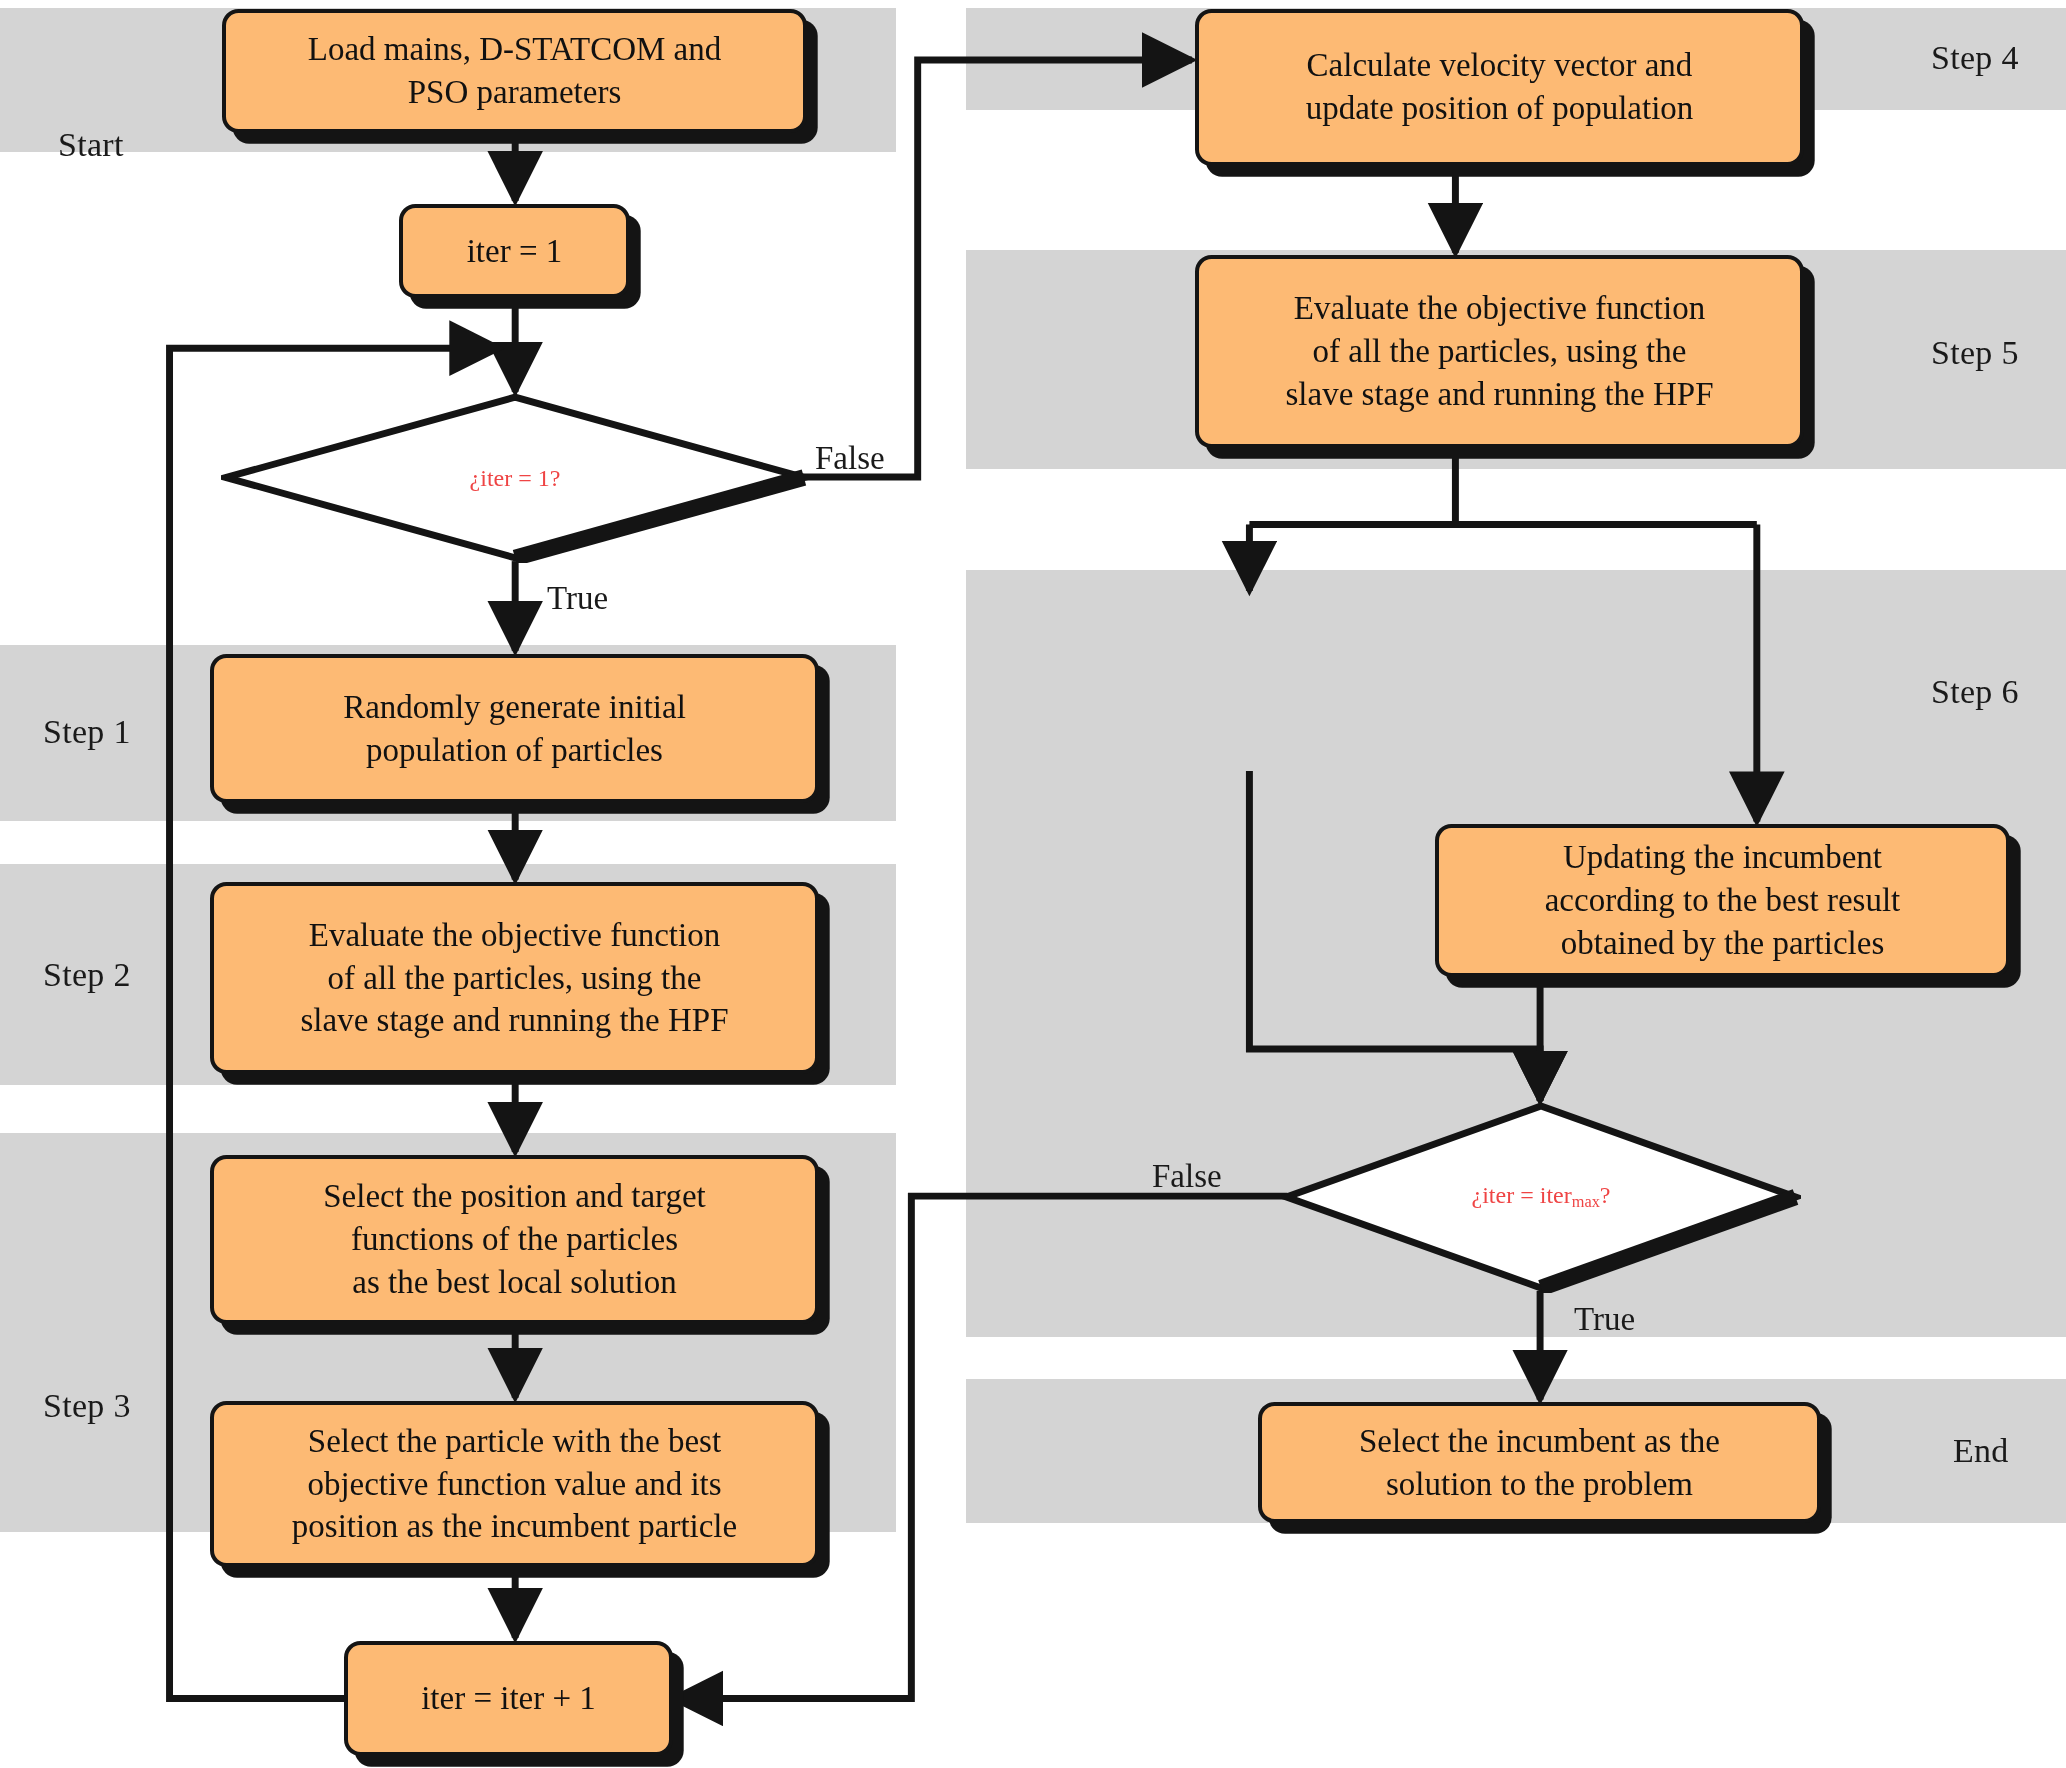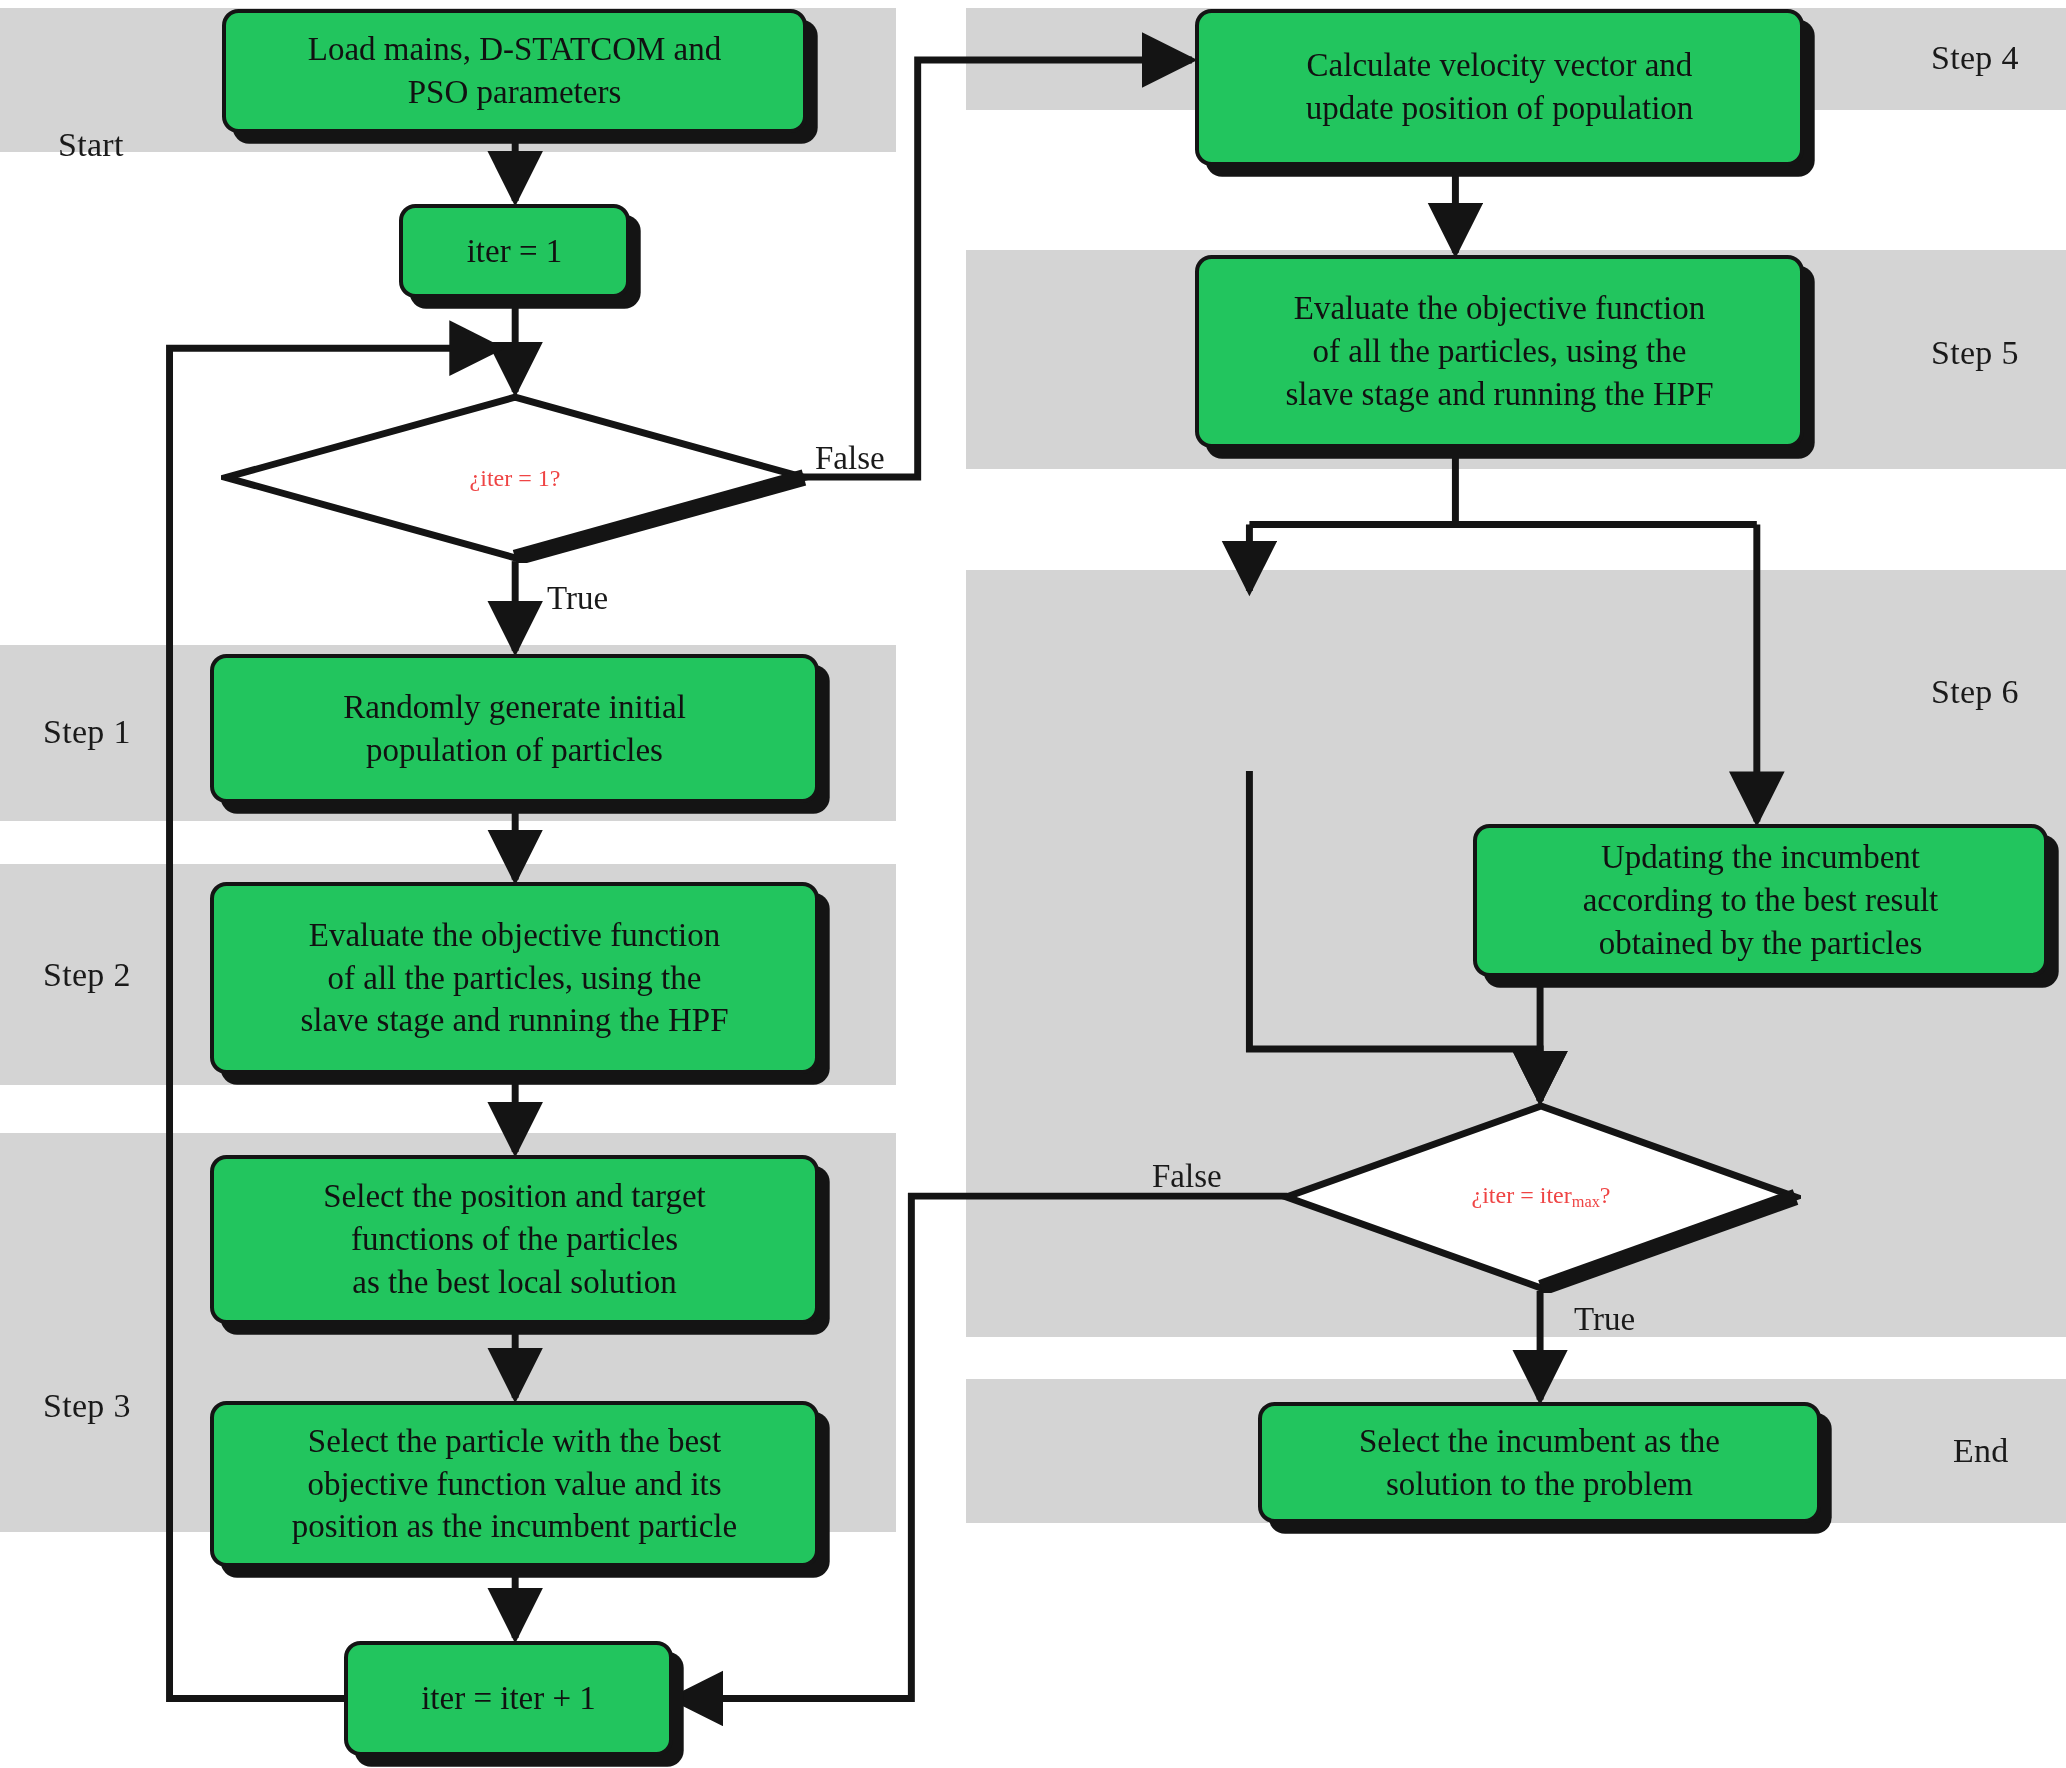--- a/index.html
+++ b/index.html
@@ -23,21 +23,21 @@
   .band-label{
     position:absolute;
     font-size:34px;
     color:#1a1a1a;
     white-space:nowrap;
     letter-spacing:0.3px;
   }
   
   .node{
     position:absolute;
-    background:#22c55e;
+    background:#fdba74;
     border:4.4px solid #141414;
     border-radius:16.4px;
     box-shadow:10.7px 10.7px 0 0 #141414;
     box-sizing:border-box;
     display:flex;
     align-items:center;
     justify-content:center;
     text-align:center;
     z-index:6;
   }
@@ -224,21 +224,21 @@
 
   <div class="node" style="left:1195px;top:255px;width:609px;height:193px;">
     <div class="txt">
       <span>Evaluate the objective function</span><br>
       <span>of all the particles, using the</span><br>
       <span>slave stage and running the HPF</span>
     </div>
   </div>
 
 
-  <div class="node" style="left:1473px;top:824px;width:575px;height:153px;">
+  <div class="node" style="left:1435px;top:824px;width:575px;height:153px;">
     <div class="txt">
       <span>Updating the incumbent</span><br>
       <span>according to the best result</span><br>
       <span>obtained by the particles</span>
     </div>
   </div>
 
   <div class="diamond" style="left:1281px;top:1101px;width:520px;height:192px;">
     <svg viewBox="0 0 822 304" width="520" height="192" xmlns="http://www.w3.org/2000/svg">
       <polygon points="411,8 814,152 411,296 8,152" fill="#ffffff" stroke="#141414" stroke-width="11"></polygon>

